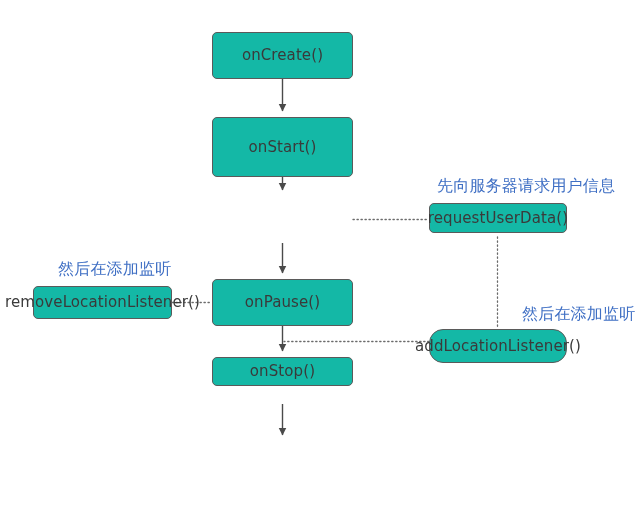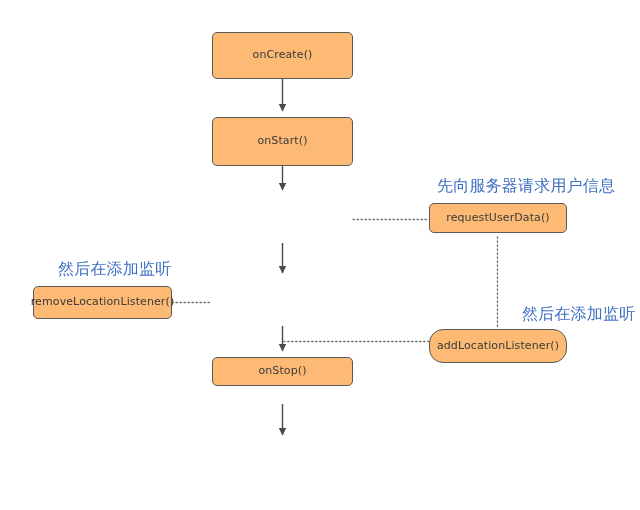--- a/index.html
+++ b/index.html
@@ -17,28 +17,28 @@
   #canvas {
     position: absolute;
     left: 0;
     top: 0;
     width: 640px;
     height: 510px;
   }
   .node {
     position: absolute;
     box-sizing: border-box;
-    background: #fdba74;
+    background: #14b8a6;
     border: 1.3px solid #5a5a5a;
     border-radius: 5px;
     display: flex;
     align-items: center;
     justify-content: center;
     color: #3a3a3a;
-    font-size: 11px;
+    font-size: 15px;
     letter-spacing: 0.1px;
     line-height: 1.1;
     white-space: nowrap;
     z-index: 3;
   }
   .annot {
     position: absolute;
     color: #3f6fc4;
     font-size: 16px;
     white-space: nowrap;
@@ -75,22 +75,25 @@
 
     <line x1="353" y1="219.5" x2="429" y2="219.5" stroke="#6b6b6b" stroke-width="1.3" stroke-dasharray="1.3 2.7" stroke-linecap="round"></line>
     <line x1="497.5" y1="237" x2="497.5" y2="329" stroke="#6b6b6b" stroke-width="1.3" stroke-dasharray="1.3 2.7" stroke-linecap="round"></line>
     <line x1="429" y1="341.5" x2="284" y2="341.5" stroke="#6b6b6b" stroke-width="1.3" stroke-dasharray="1.3 2.7" stroke-linecap="round"></line>
     <line x1="172" y1="302.5" x2="212" y2="302.5" stroke="#6b6b6b" stroke-width="1.3" stroke-dasharray="1.3 2.7" stroke-linecap="round"></line>
   </svg>
 
   <div class="node" style="left:212px; top:32px; width:141px; height:47px;">
     <span>onCreate()</span>
   </div>
-  <div class="node" style="left:212px; top:117px; width:141px; height:49px;">
+  <div class="node" style="left:212px; top:117px; width:141px; height:60px;">
     <span>onStart()</span>
+  </div>
+  <div class="node" style="left:212px; top:279px; width:141px; height:47px;">
+    <span>onPause()</span>
   </div>
   <div class="node" style="left:212px; top:357px; width:141px; height:29px;">
     <span>onStop()</span>
   </div>
 
   <div class="node" style="left:429px; top:203px; width:138px; height:30px;">
     <span>requestUserData()</span>
   </div>
   <div class="node" style="left:429px; top:329px; width:138px; height:34px;border-radius:14px;">
     <span>addLocationListener()</span>

